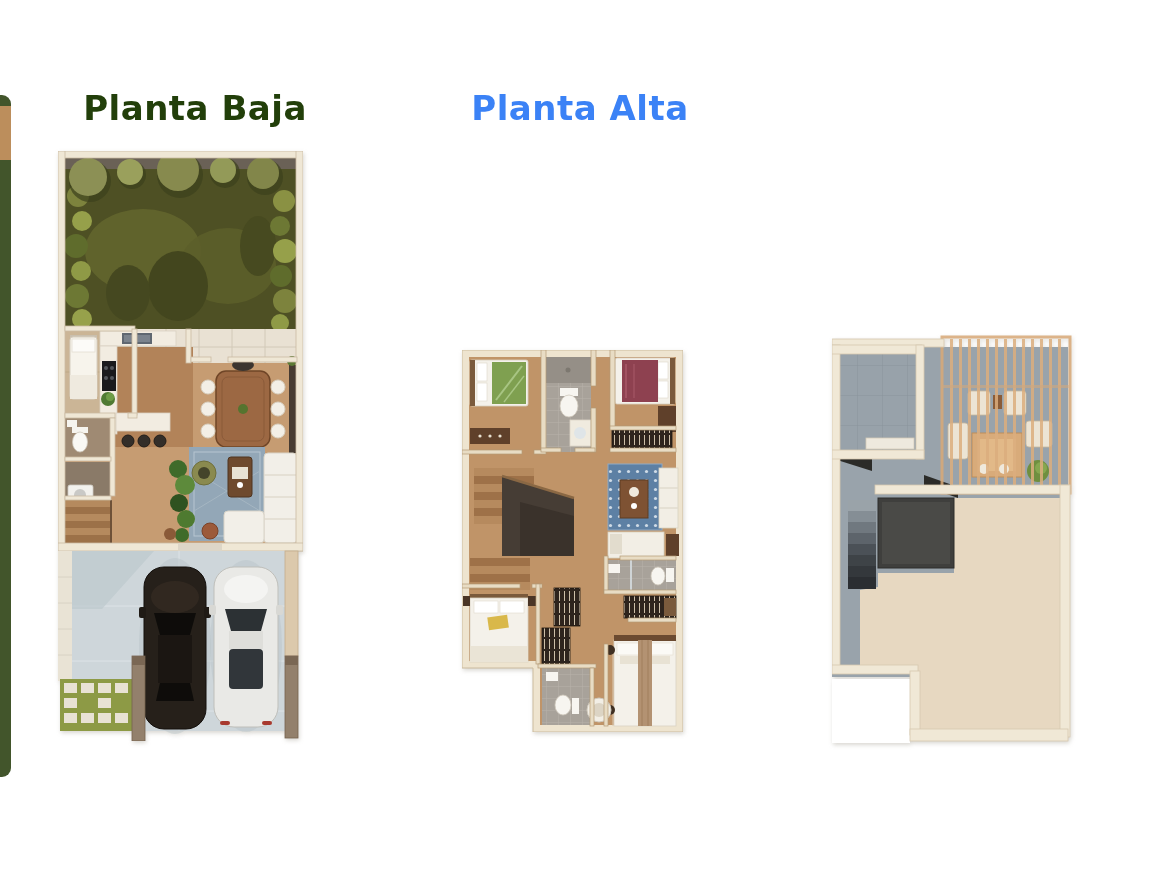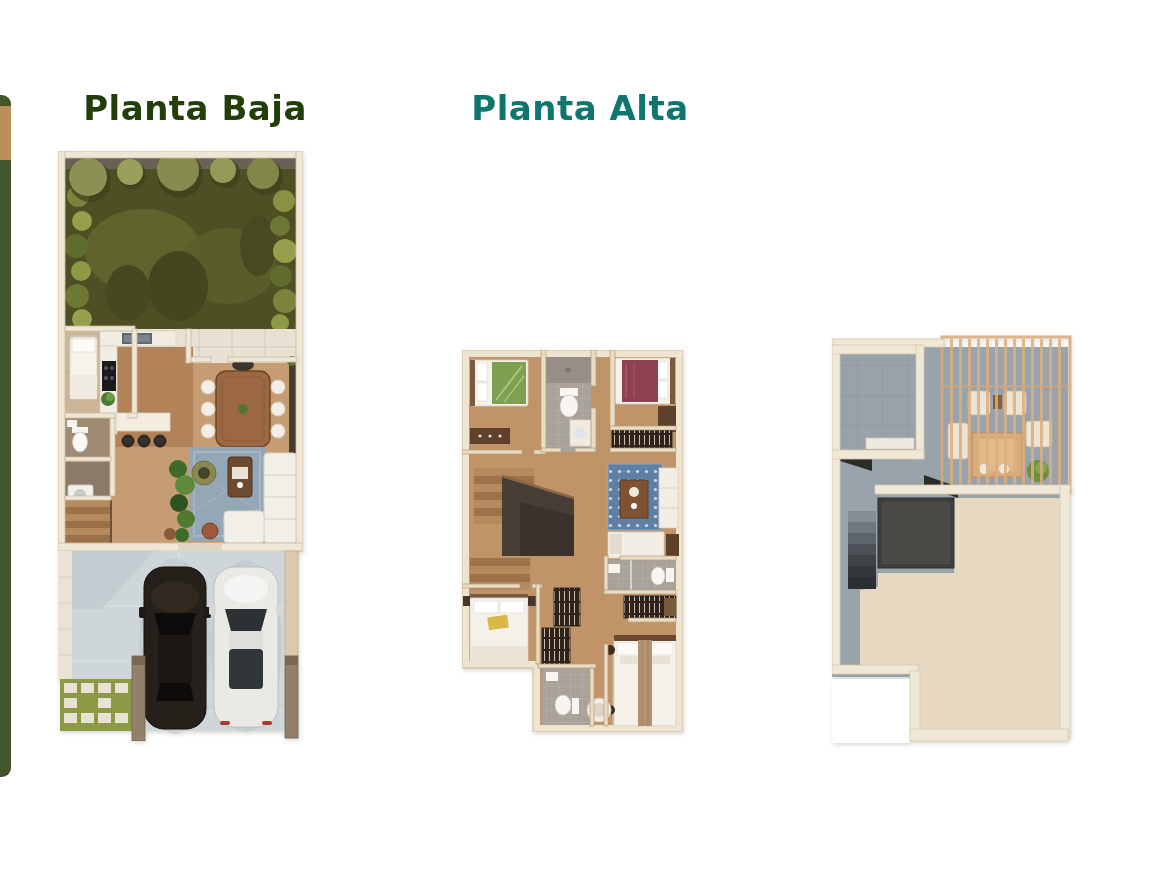--- a/index.html
+++ b/index.html
@@ -25,21 +25,21 @@
 </head>
 <body>
 
 <div class="canvas">
 
   <div class="edge-strip" style="background: rgb(66, 85, 43);">
     <div class="edge-strip-tan" style="background: rgb(188, 142, 92);"></div>
   </div>
 
   <h2 class="plan-title" style="left: 195px; color: rgb(34, 63, 10);">Planta Baja</h2>
-  <h2 class="plan-title" style="left: 580px; color: #0f766e;">Planta Alta</h2>
+  <h2 class="plan-title" style="left: 580px; color: #3b82f6;">Planta Alta</h2>
 
   <svg class="plan plan-baja" width="245" height="590" viewBox="0 0 245 590">
     <g>
       <rect x="0" y="0" width="245" height="400" fill="#c69c72"></rect>
 
       <g>
         <rect x="7" y="7" width="231" height="173" fill="#4e5024"></rect>
         <rect x="7" y="7" width="231" height="11" fill="#6a6156"></rect>
         <ellipse cx="85" cy="100" rx="58" ry="42" fill="#63652e" opacity="0.9"></ellipse>
         <ellipse cx="170" cy="115" rx="48" ry="38" fill="#5c5e2a" opacity="0.9"></ellipse>

